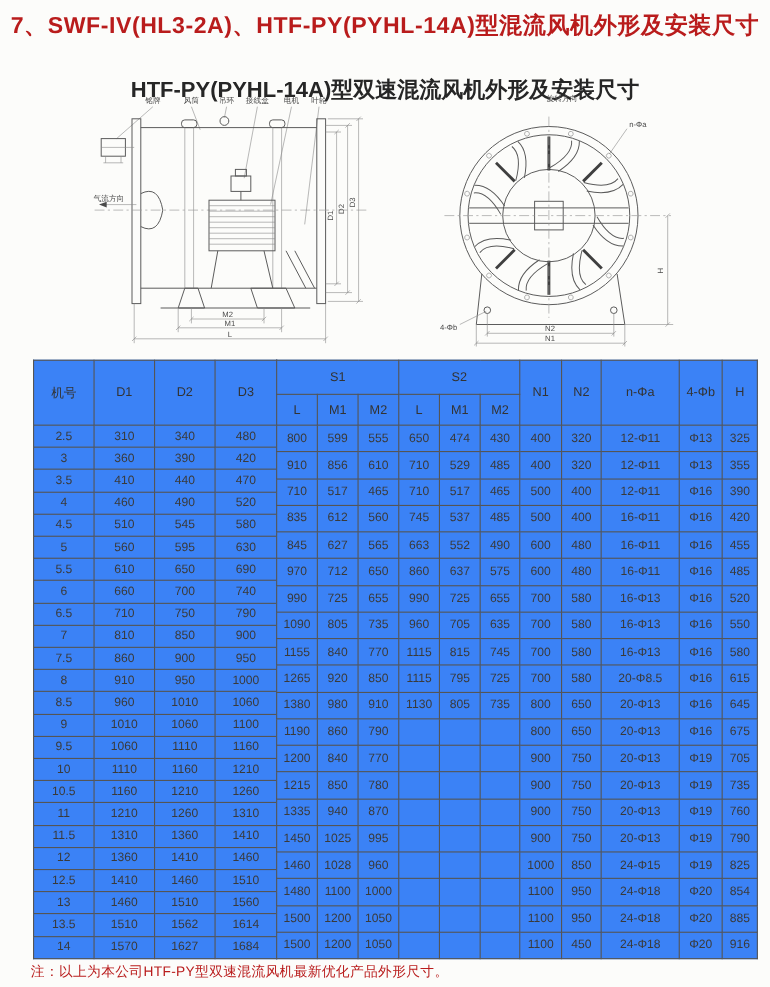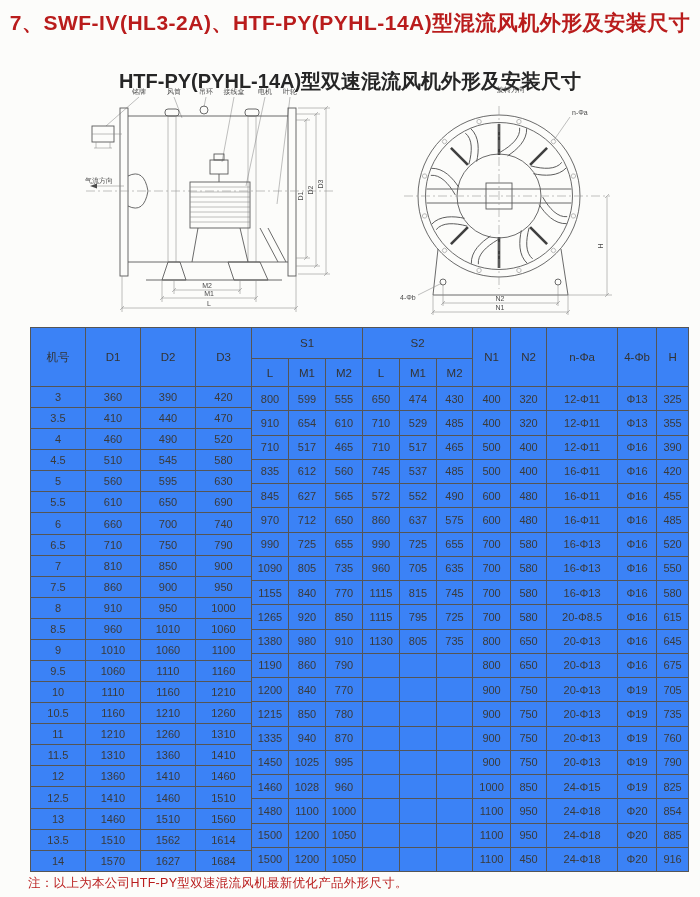--- a/index.html
+++ b/index.html
@@ -261,20 +261,26 @@
     <thead>
       <tr>
         <th style="height:59px">机号</th>
         <th>D1</th>
         <th>D2</th>
         <th>D3</th>
       </tr>
     </thead>
     <tbody>
         <tr>
+          <td>2.5</td>
+          <td>310</td>
+          <td>340</td>
+          <td>480</td>
+        </tr>
+        <tr>
           <td>3</td>
           <td>360</td>
           <td>390</td>
           <td>420</td>
         </tr>
         <tr>
           <td>3.5</td>
           <td>410</td>
           <td>440</td>
           <td>470</td>
@@ -449,21 +455,21 @@
           <td>474</td>
           <td>430</td>
           <td>400</td>
           <td>320</td>
           <td>12-Φ11</td>
           <td>Φ13</td>
           <td>325</td>
         </tr>
         <tr>
           <td>910</td>
-          <td>654</td>
+          <td>856</td>
           <td>610</td>
           <td>710</td>
           <td>529</td>
           <td>485</td>
           <td>400</td>
           <td>320</td>
           <td>12-Φ11</td>
           <td>Φ13</td>
           <td>355</td>
         </tr>
@@ -490,21 +496,21 @@
           <td>500</td>
           <td>400</td>
           <td>16-Φ11</td>
           <td>Φ16</td>
           <td>420</td>
         </tr>
         <tr>
           <td>845</td>
           <td>627</td>
           <td>565</td>
-          <td>572</td>
+          <td>663</td>
           <td>552</td>
           <td>490</td>
           <td>600</td>
           <td>480</td>
           <td>16-Φ11</td>
           <td>Φ16</td>
           <td>455</td>
         </tr>
         <tr>
           <td>970</td>

